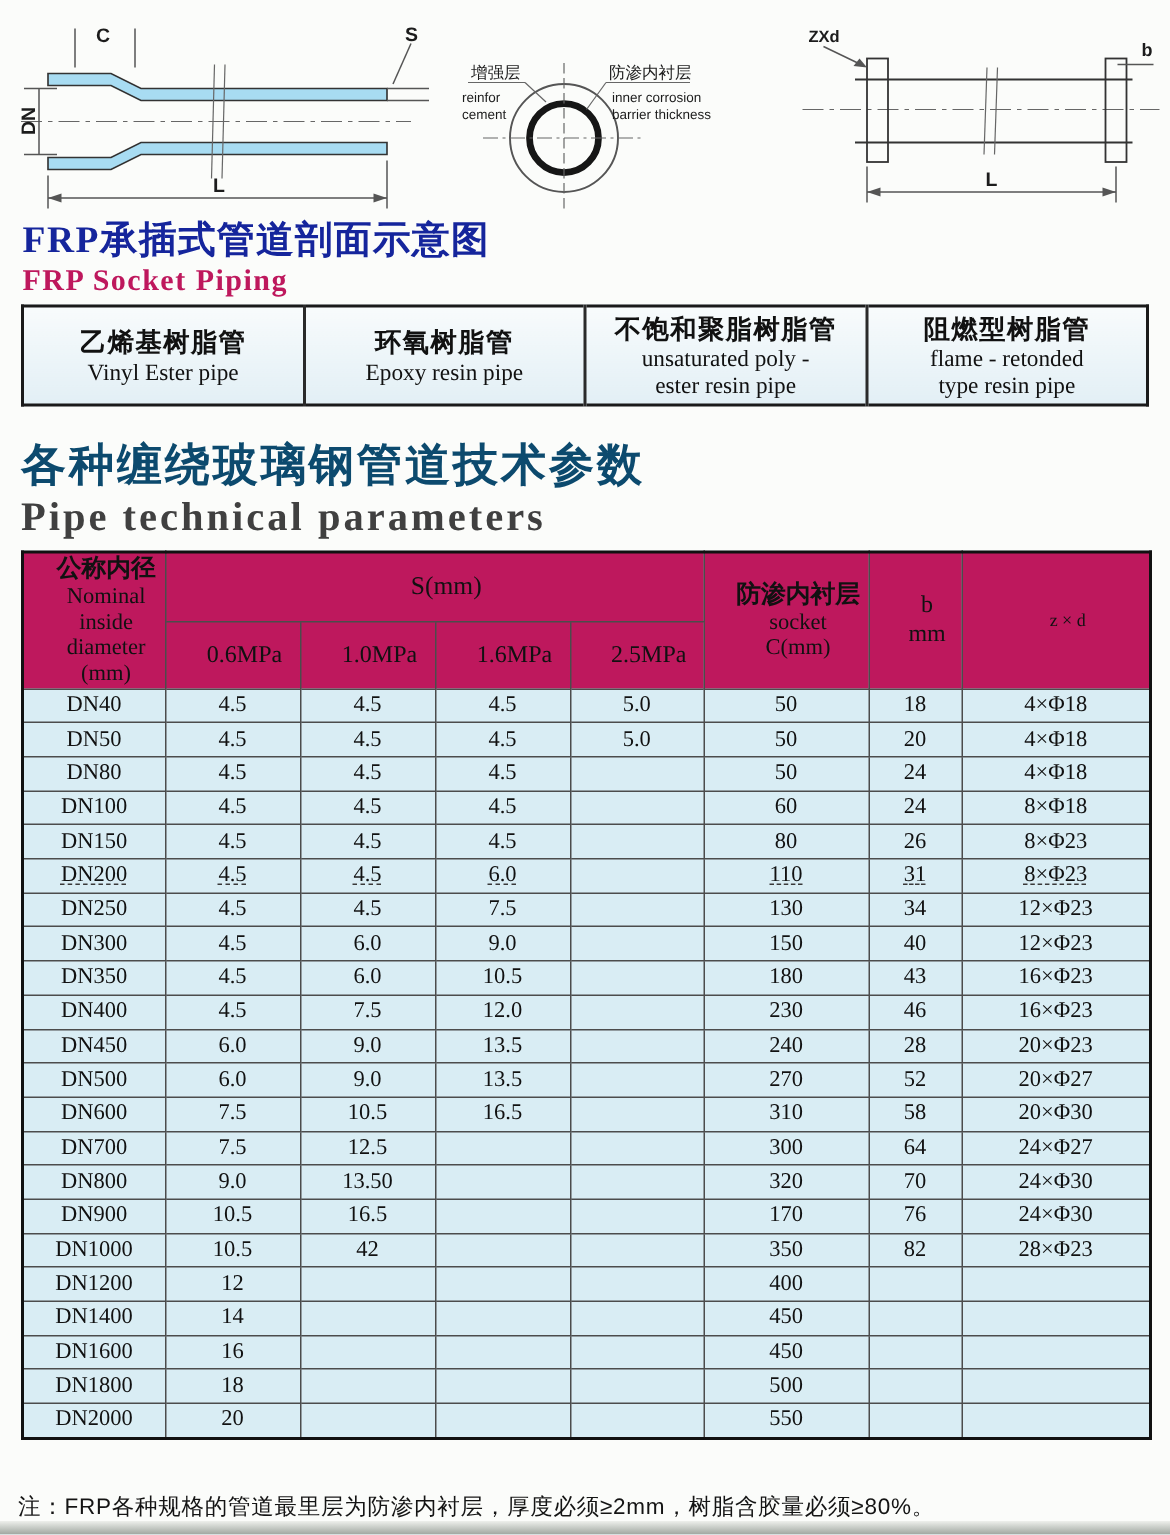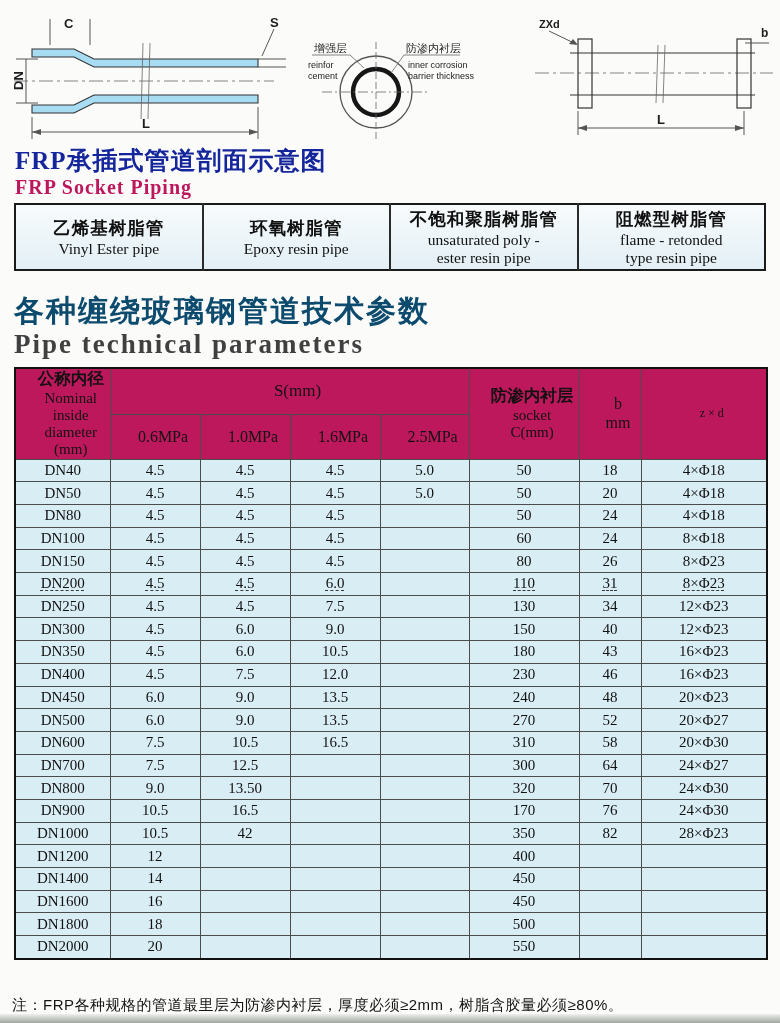--- a/index.html
+++ b/index.html
@@ -332,21 +332,21 @@
         <td>46</td>
         <td>16×Φ23</td>
       </tr>
       <tr>
         <td>DN450</td>
         <td>6.0</td>
         <td>9.0</td>
         <td>13.5</td>
         <td></td>
         <td>240</td>
-        <td>48</td>
+        <td>28</td>
         <td>20×Φ23</td>
       </tr>
       <tr>
         <td>DN500</td>
         <td>6.0</td>
         <td>9.0</td>
         <td>13.5</td>
         <td></td>
         <td>270</td>
         <td>52</td>

